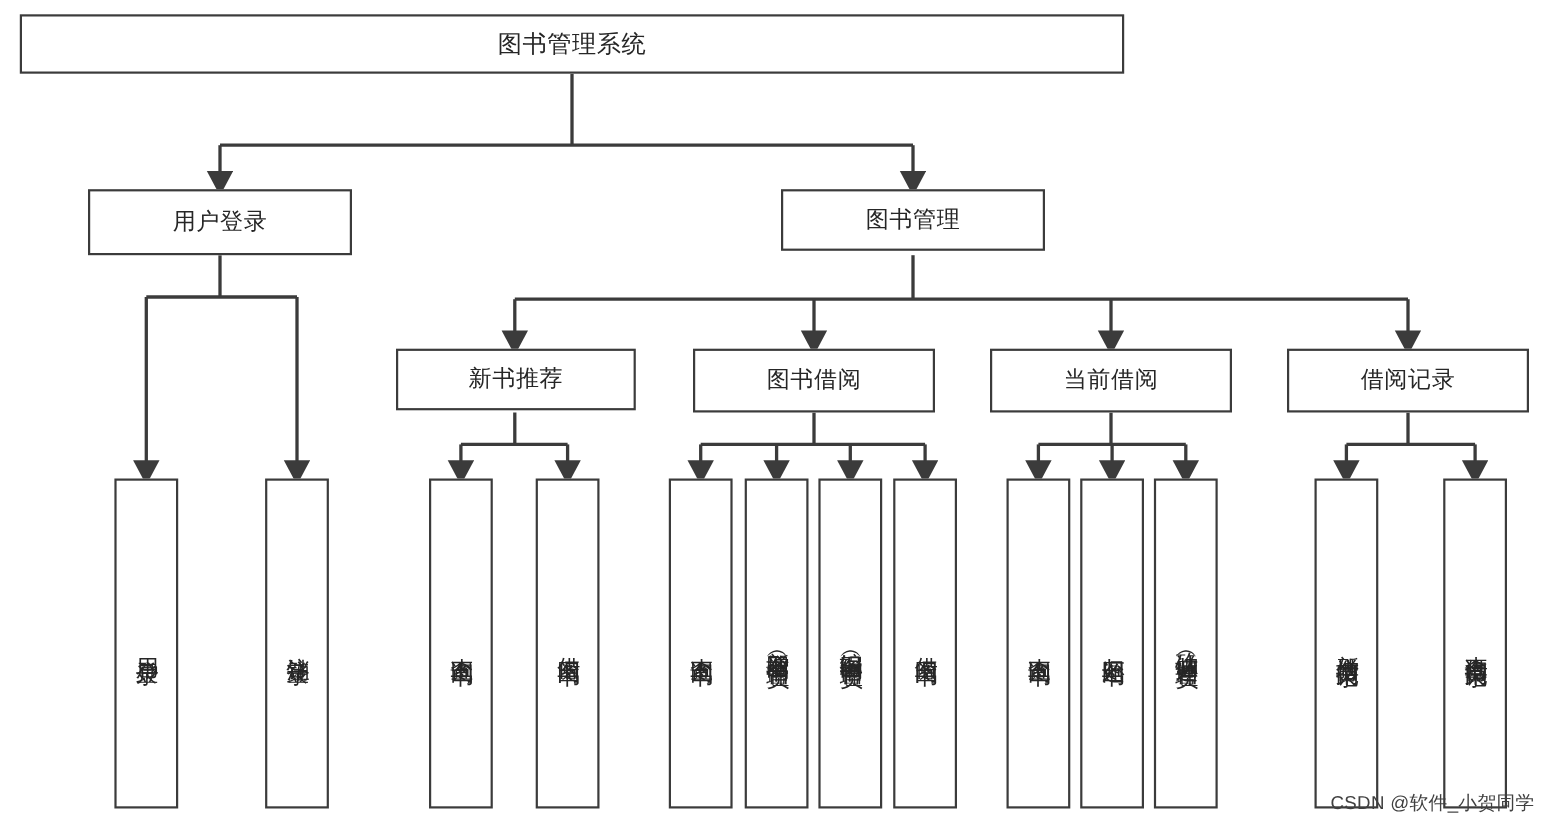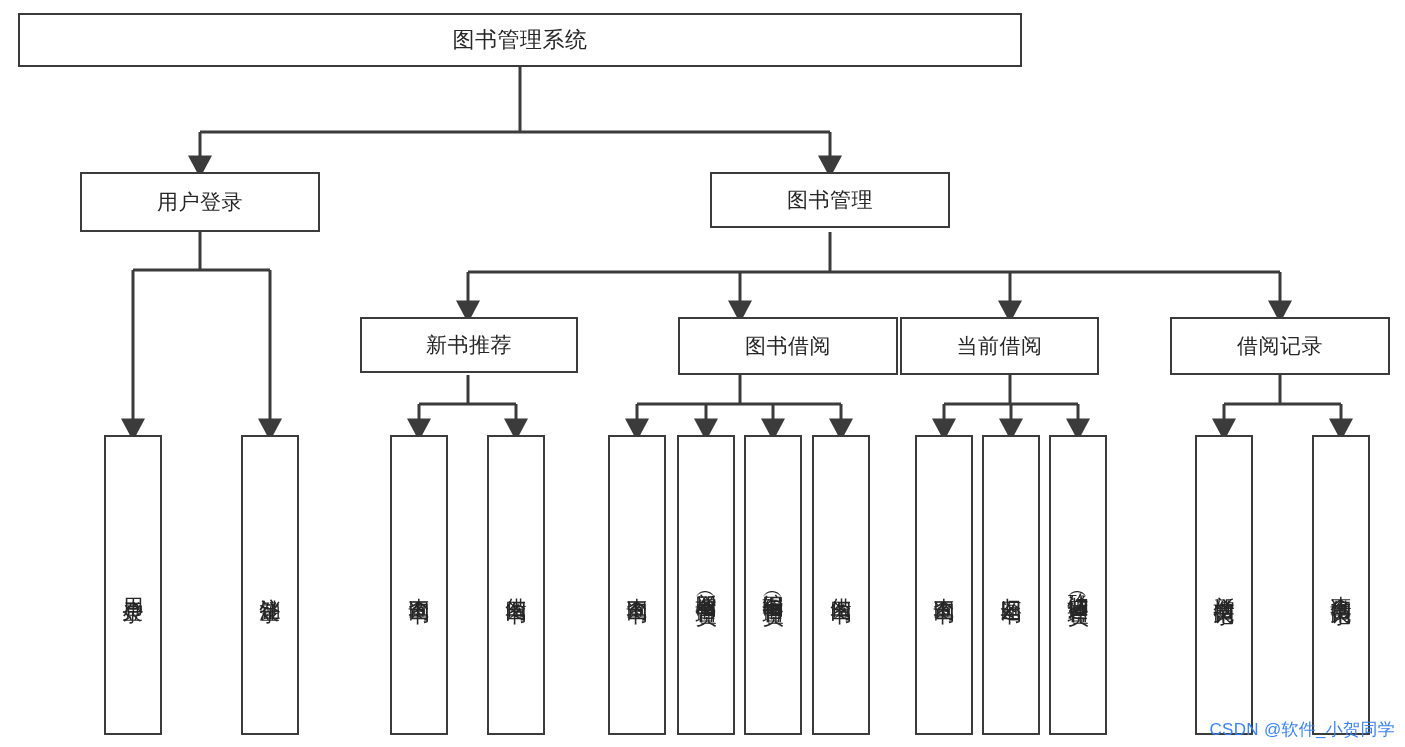--- a/index.html
+++ b/index.html
@@ -60,21 +60,21 @@
     width: 1405px;
     height: 747px;
     pointer-events: none;
   }
   
   .watermark {
     position: absolute;
     right: 10px;
     bottom: 6px;
     font-size: 17px;
-    color: #3b82f6;
+    color: #404040;
     white-space: nowrap;
     letter-spacing: 0.3px;
   }
 </style>
 </head>
 <body>
 
 <div id="canvas">
 
   <svg class="edge-layer" viewBox="0 0 1405 747" width="1405" height="747">
@@ -136,25 +136,25 @@
   </div>
 
   <div class="node h" style="left:710px; top:172px; width:240px; height:56px;">
     <span>图书管理</span>
   </div>
 
   <div class="node h" style="left:360px; top:317px; width:218px; height:56px;">
     <span>新书推荐</span>
   </div>
 
-  <div class="node h" style="left:630px; top:317px; width:220px; height:58px;margin-left:48px;">
+  <div class="node h" style="left:630px; top:317px; width:220px; height:58px;">
     <span>图书借阅</span>
   </div>
 
-  <div class="node h" style="left:900px; top:317px; width:199px; height:58px;">
+  <div class="node h" style="left:900px; top:317px; width:220px; height:58px;">
     <span>当前借阅</span>
   </div>
 
   <div class="node h" style="left:1170px; top:317px; width:220px; height:58px;justify-content:center;">
     <span>借阅记录</span>
   </div>
 
   <div class="node v" style="left:104px; top:435px; width:58px; height:300px;">
     <span class="vtext">用户登录</span>
   </div>

